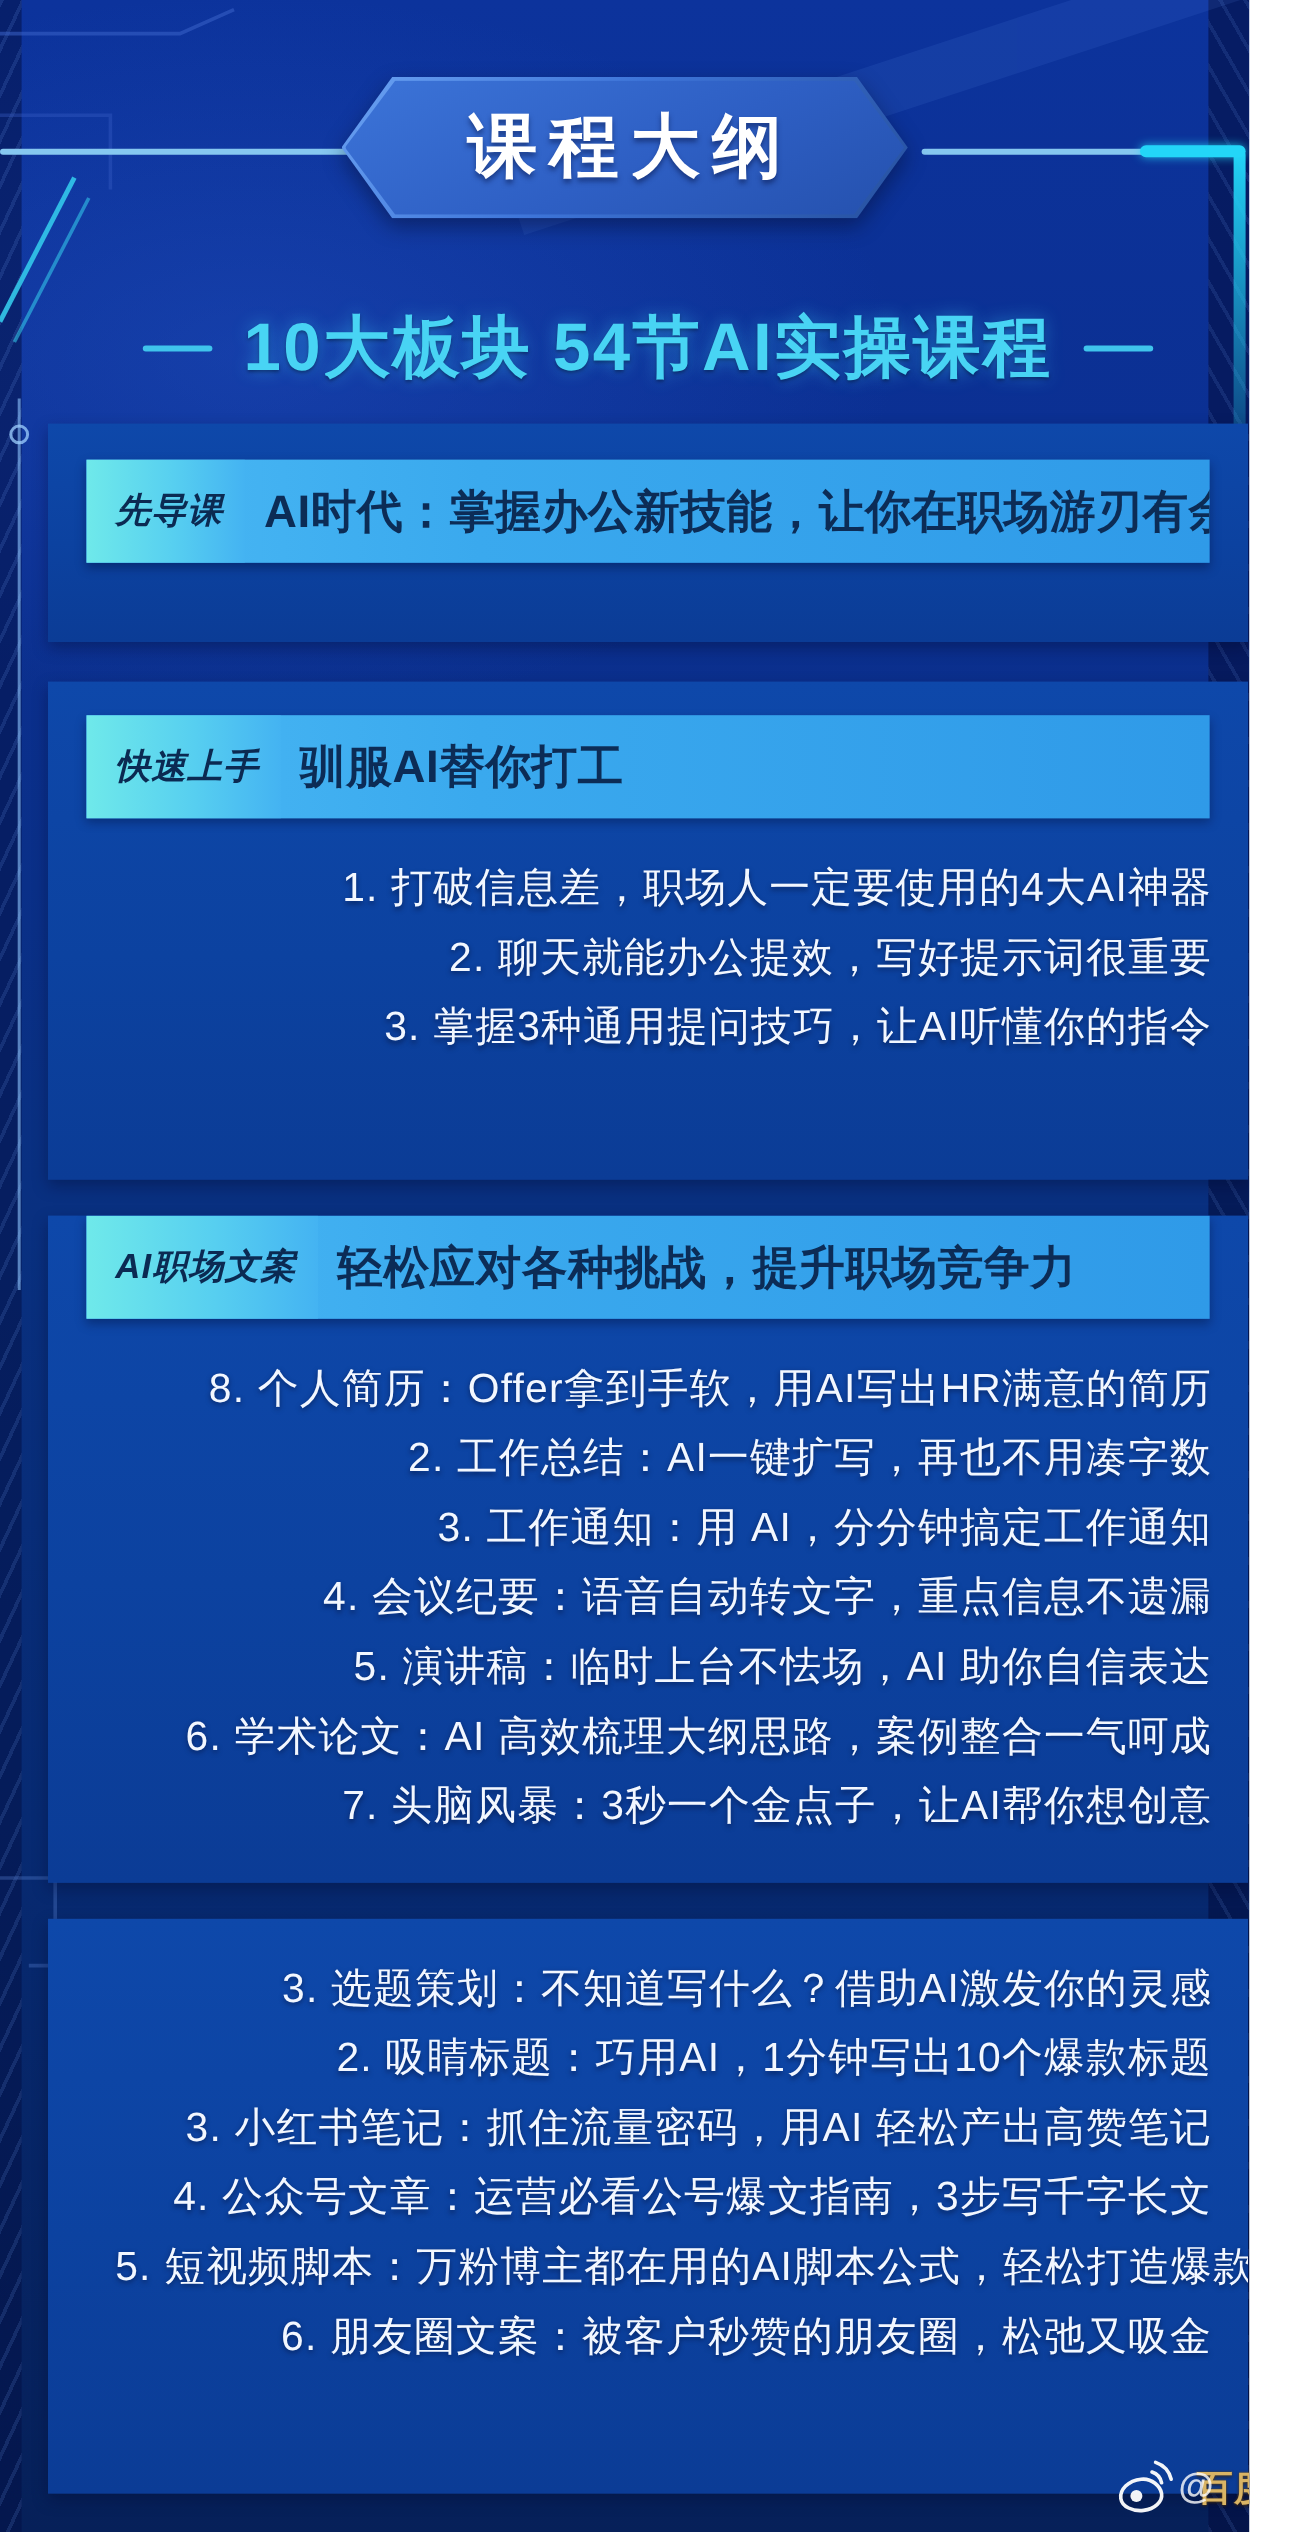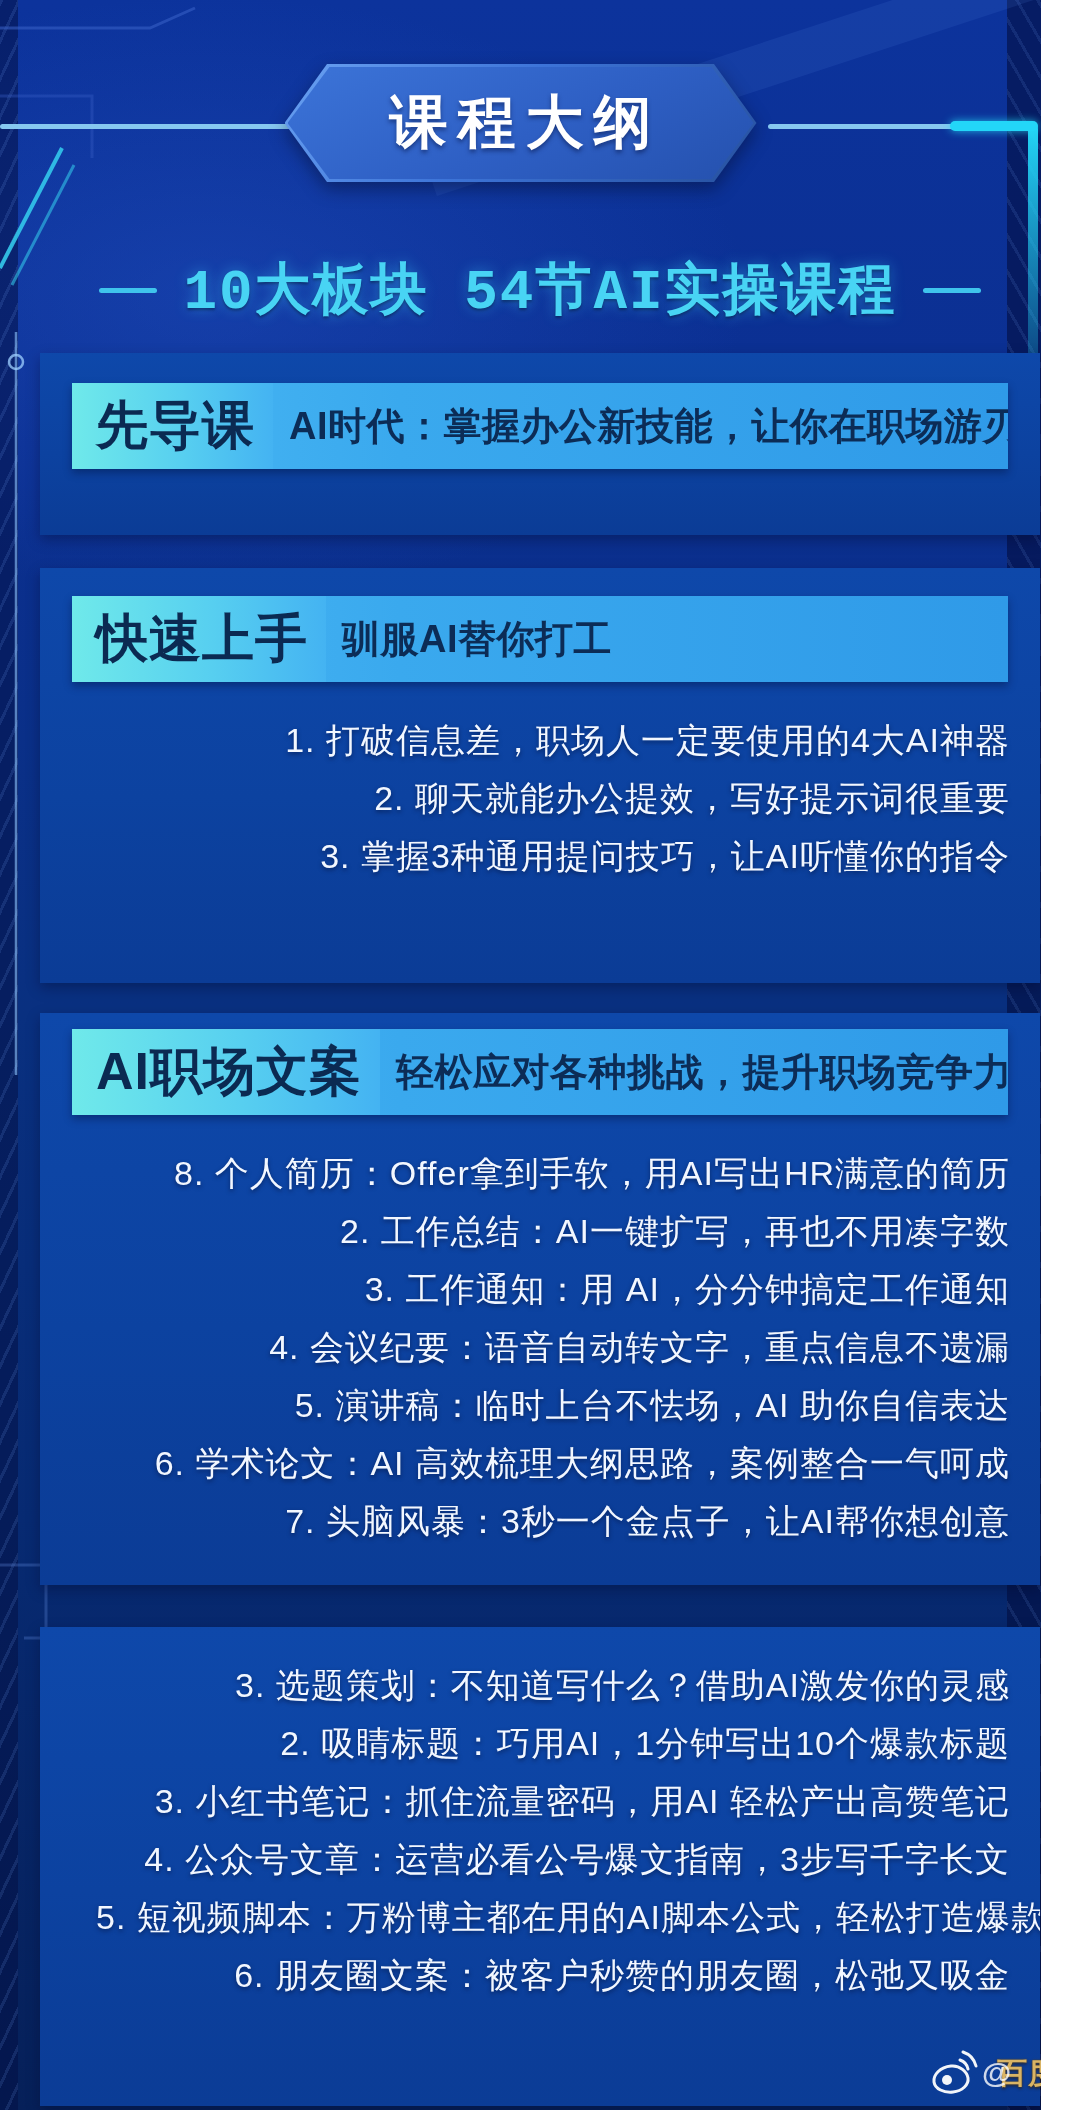--- a/index.html
+++ b/index.html
@@ -33,32 +33,32 @@
   .badge .hexa-inner{position:absolute; inset:3px;
     clip-path:polygon(0 50%, 9% 0, 91% 0, 100% 50%, 91% 100%, 9% 100%);
     background:linear-gradient(155deg,#3c74d8 0%, #2e5fc4 55%, #2551ae 100%);}
   .badge-title{position:absolute; inset:0; display:flex; align-items:center; justify-content:center;
     color:#ffffff; font-size:58px; font-weight:bold; letter-spacing:10px; text-indent:10px;
     text-shadow:0 3px 4px rgba(5,20,70,.5);}
   
   .subtitle-row{position:absolute; top:252px; left:0; width:1080px; display:flex; align-items:center; justify-content:center; gap:26px;}
   .subtitle-dash{width:58px; height:5px; background:#3fc4ec; border-radius:3px;}
   .subtitle{color:#48d4f4; font-size:56px; font-weight:bold; letter-spacing:2px;
-    text-shadow:0 0 14px rgba(60,200,250,.45), 0 2px 3px rgba(0,10,50,.6); white-space:nowrap;font-family:Liberation Mono, monospace;}
+    text-shadow:0 0 14px rgba(60,200,250,.45), 0 2px 3px rgba(0,10,50,.6); white-space:nowrap;}
   
   .cards{position:absolute; top:353px; left:40px; width:1000px;}
   .card{position:relative; overflow:hidden;
     background:linear-gradient(180deg,#0e48aa 0%, #0c42a0 55%, #0b3c96 100%);
     box-shadow:0 5px 12px rgba(2,10,44,.35);}
   .card-header{height:86px; margin:0 32px; display:flex; align-items:center; overflow:hidden;
     background:linear-gradient(90deg,#4ab9f4 0%, #3aa9ee 35%, #2f9ae8 100%);
     box-shadow:0 4px 8px rgba(3,14,56,.4);}
   .card-label{align-self:stretch; display:flex; align-items:center; padding:0 18px 0 24px; white-space:nowrap;
     background:linear-gradient(90deg,#6fe9ea 0%, #57cff0 55%, #44b3f2 100%);
-    color:#0b2a52; font-size:52px; font-weight:bold; letter-spacing:1px;}
+    color:#0b2a52; font-size:29px; font-weight:bold; letter-spacing:1px;font-style:italic;}
   .card-headline{color:#0c2c56; font-size:38px; font-weight:bold; padding-left:16px;
     letter-spacing:.5px; white-space:nowrap;}
   .items{list-style:none; margin:40px 0 0 0; padding:0 30px 0 56px;}
   .items li{font-size:34px; font-weight:400; color:#f2f7ff; line-height:36px; margin-bottom:22px;
     letter-spacing:1px; white-space:nowrap; text-shadow:0 2px 4px rgba(0,10,40,.5);text-align:right;}
   
   .watermark{position:absolute; left:930px; top:2048px; display:flex; align-items:center; z-index:5;}
   .weibo-icon{width:50px; height:50px; flex:0 0 auto; opacity:.95;}
   .wm-at{color:#ffffff; opacity:.8; font-size:30px; font-weight:bold; margin-left:2px;}
   .wm-gold{color:#d9b465; font-size:30px; font-weight:bold; letter-spacing:1px; margin-left:-14px;
@@ -117,21 +117,21 @@
       <div class="card-label">快速上手</div>
       <div class="card-headline">驯服AI替你打工</div>
     </div>
     <ul class="items">
           <li>1. 打破信息差，职场人一定要使用的4大AI神器</li>
           <li>2. 聊天就能办公提效，写好提示词很重要</li>
           <li>3. 掌握3种通用提问技巧，让AI听懂你的指令</li>
         </ul>
   </div>
 
-  <div class="card" style="height: 556px; margin-bottom: 42px; padding-top: 16px;">
+  <div class="card" style="height: 556px; margin-bottom: 30px; padding-top: 0px;">
     <div class="card-header">
       <div class="card-label">AI职场文案</div>
       <div class="card-headline">轻松应对各种挑战，提升职场竞争力</div>
     </div>
     <ul class="items">
           <li>8. 个人简历：Offer拿到手软，用AI写出HR满意的简历</li>
           <li>2. 工作总结：AI一键扩写，再也不用凑字数</li>
           <li>3. 工作通知：用 AI，分分钟搞定工作通知</li>
           <li>4. 会议纪要：语音自动转文字，重点信息不遗漏</li>
           <li>5. 演讲稿：临时上台不怯场，AI 助你自信表达</li>

